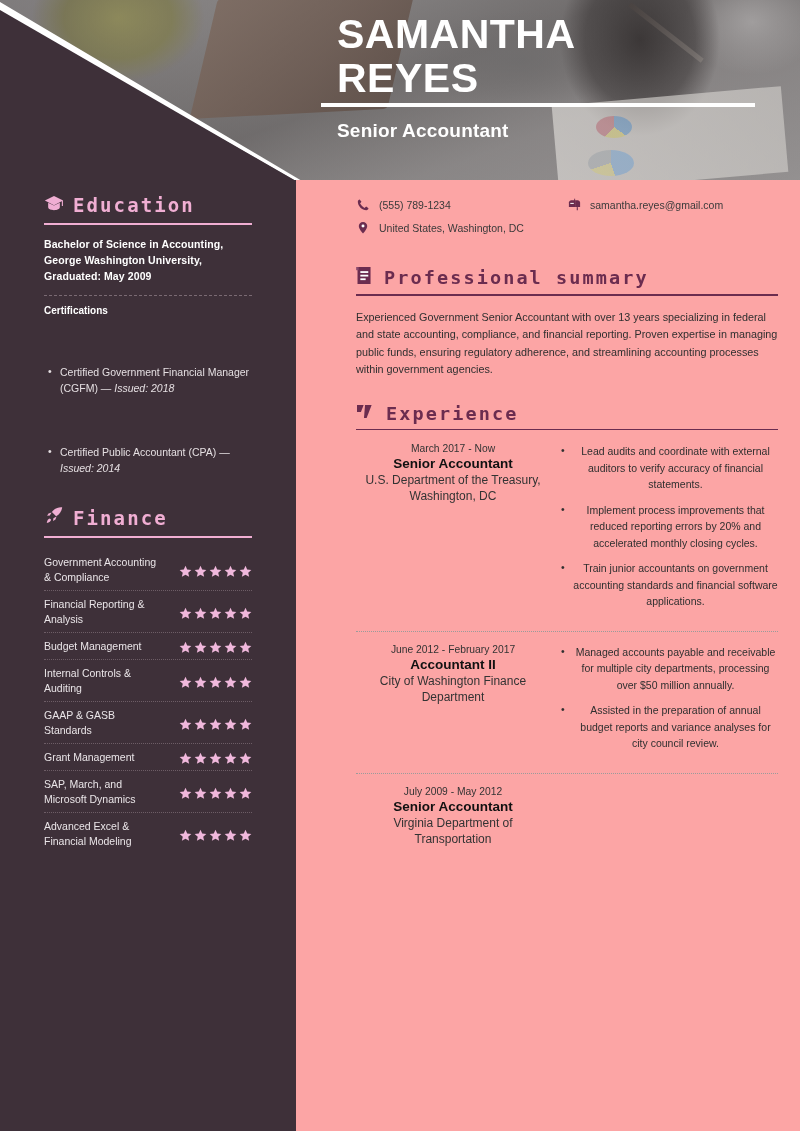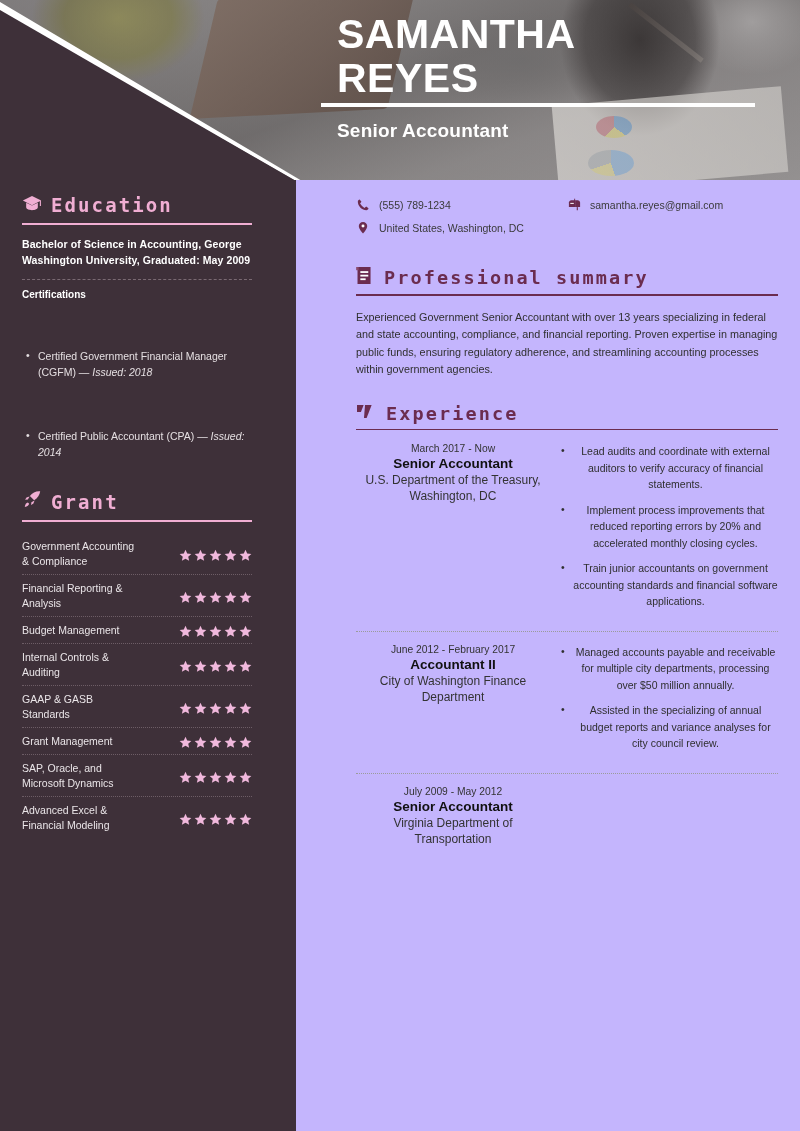--- a/index.html
+++ b/index.html
@@ -6,21 +6,21 @@
   html, body {
     width: 800px; height: 1131px;
     background: #ffffff;
     font-family: "Liberation Sans", sans-serif;
     -webkit-font-smoothing: antialiased;
   }
   .page {
     position: relative;
     width: 800px; height: 1131px;
     overflow: hidden;
-    background: #c4b5fd;
+    background: #fca5a5;
   }
 
   
   .header {
     position: absolute;
     left: 0; top: 0;
     width: 800px; height: 180px;
     overflow: hidden;
     background: #6f6a68;
   }
@@ -117,21 +117,21 @@
     font-weight: bold;
     letter-spacing: .2px;
   }
 
   
   .sidebar {
     position: absolute;
     left: 0; top: 180px;
     width: 296px; height: 951px;
     background: #3e3039;
-    padding: 14px 44px 0 22px;
+    padding: 14px 44px 0 44px;
     color: #ffffff;
   }
   .side-section { margin-bottom: 18px; }
   .side-head {
     display: flex;
     align-items: center;
     gap: 9px;
     margin-bottom: 7px;
   }
   .side-head-title {
@@ -358,21 +358,21 @@
     <div class="side-section" style="margin-top:30px;">
       <div class="side-head">
         <span>
           <svg width="20" height="19" viewBox="0 0 22 22">
             <path d="M20.5 1.5 C16 1 11.5 3 8.5 7 L13.5 12 C17.5 9.5 20 5.5 20.5 1.5 Z" fill="#f0aed3"></path>
             <path d="M8.2 7.4 L4.6 8.6 L3 11.4 L6.2 11 Z" fill="#f0aed3"></path>
             <path d="M13.9 12.1 L12.7 15.7 L9.9 17.3 L10.3 14.1 Z" fill="#f0aed3"></path>
             <path d="M6.2 14.5 C4.4 14.9 3 16.6 2.6 19.6 C5.6 19.2 7.3 17.8 7.7 16 Z" fill="#f0aed3"></path>
           </svg>
         </span>
-        <span class="side-head-title">Grant</span>
+        <span class="side-head-title">Finance</span>
       </div>
       <div class="side-rule"></div>
 
       <div>
         <div class="skill-row">
           <div class="skill-name">Government Accounting &amp; Compliance</div>
           <div class="stars">
             <span class="star"><svg viewBox="0 0 20 20" width="13" height="13">
                   <path d="M10 1.2 L12.6 7 L19 7.6 L14.2 11.9 L15.6 18.2 L10 15 L4.4 18.2 L5.8 11.9 L1 7.6 L7.4 7 Z" fill="#f0b8dc"></path>
                 </svg></span>
@@ -496,21 +496,21 @@
                   <path d="M10 1.2 L12.6 7 L19 7.6 L14.2 11.9 L15.6 18.2 L10 15 L4.4 18.2 L5.8 11.9 L1 7.6 L7.4 7 Z" fill="#f0b8dc"></path>
                 </svg></span>
             <span class="star"><svg viewBox="0 0 20 20" width="13" height="13">
                   <path d="M10 1.2 L12.6 7 L19 7.6 L14.2 11.9 L15.6 18.2 L10 15 L4.4 18.2 L5.8 11.9 L1 7.6 L7.4 7 Z" fill="#f0b8dc"></path>
                 </svg></span>
           </div>
         </div>
         <div class="skill-sep"></div>
 
         <div class="skill-row">
-          <div class="skill-name">SAP, Oracle, and Microsoft Dynamics</div>
+          <div class="skill-name">SAP, March, and Microsoft Dynamics</div>
           <div class="stars">
             <span class="star"><svg viewBox="0 0 20 20" width="13" height="13">
                   <path d="M10 1.2 L12.6 7 L19 7.6 L14.2 11.9 L15.6 18.2 L10 15 L4.4 18.2 L5.8 11.9 L1 7.6 L7.4 7 Z" fill="#f0b8dc"></path>
                 </svg></span>
             <span class="star"><svg viewBox="0 0 20 20" width="13" height="13">
                   <path d="M10 1.2 L12.6 7 L19 7.6 L14.2 11.9 L15.6 18.2 L10 15 L4.4 18.2 L5.8 11.9 L1 7.6 L7.4 7 Z" fill="#f0b8dc"></path>
                 </svg></span>
             <span class="star"><svg viewBox="0 0 20 20" width="13" height="13">
                   <path d="M10 1.2 L12.6 7 L19 7.6 L14.2 11.9 L15.6 18.2 L10 15 L4.4 18.2 L5.8 11.9 L1 7.6 L7.4 7 Z" fill="#f0b8dc"></path>
                 </svg></span>
@@ -631,21 +631,21 @@
 
       <div class="exp-entry">
         <div class="exp-left">
           <div class="exp-date">June 2012 - February 2017</div>
           <div class="exp-role">Accountant II</div>
           <div class="exp-org">City of Washington Finance Department</div>
         </div>
         <div class="exp-right">
           <ul class="exp-bullets">
             <li>Managed accounts payable and receivable for multiple city departments, processing over $50 million annually.</li>
-            <li>Assisted in the specializing of annual budget reports and variance analyses for city council review.</li>
+            <li>Assisted in the preparation of annual budget reports and variance analyses for city council review.</li>
           </ul>
         </div>
       </div>
       <div class="exp-sep"></div>
 
       <div class="exp-entry">
         <div class="exp-left">
           <div class="exp-date">July 2009 - May 2012</div>
           <div class="exp-role">Senior Accountant</div>
           <div class="exp-org">Virginia Department of Transportation</div>

